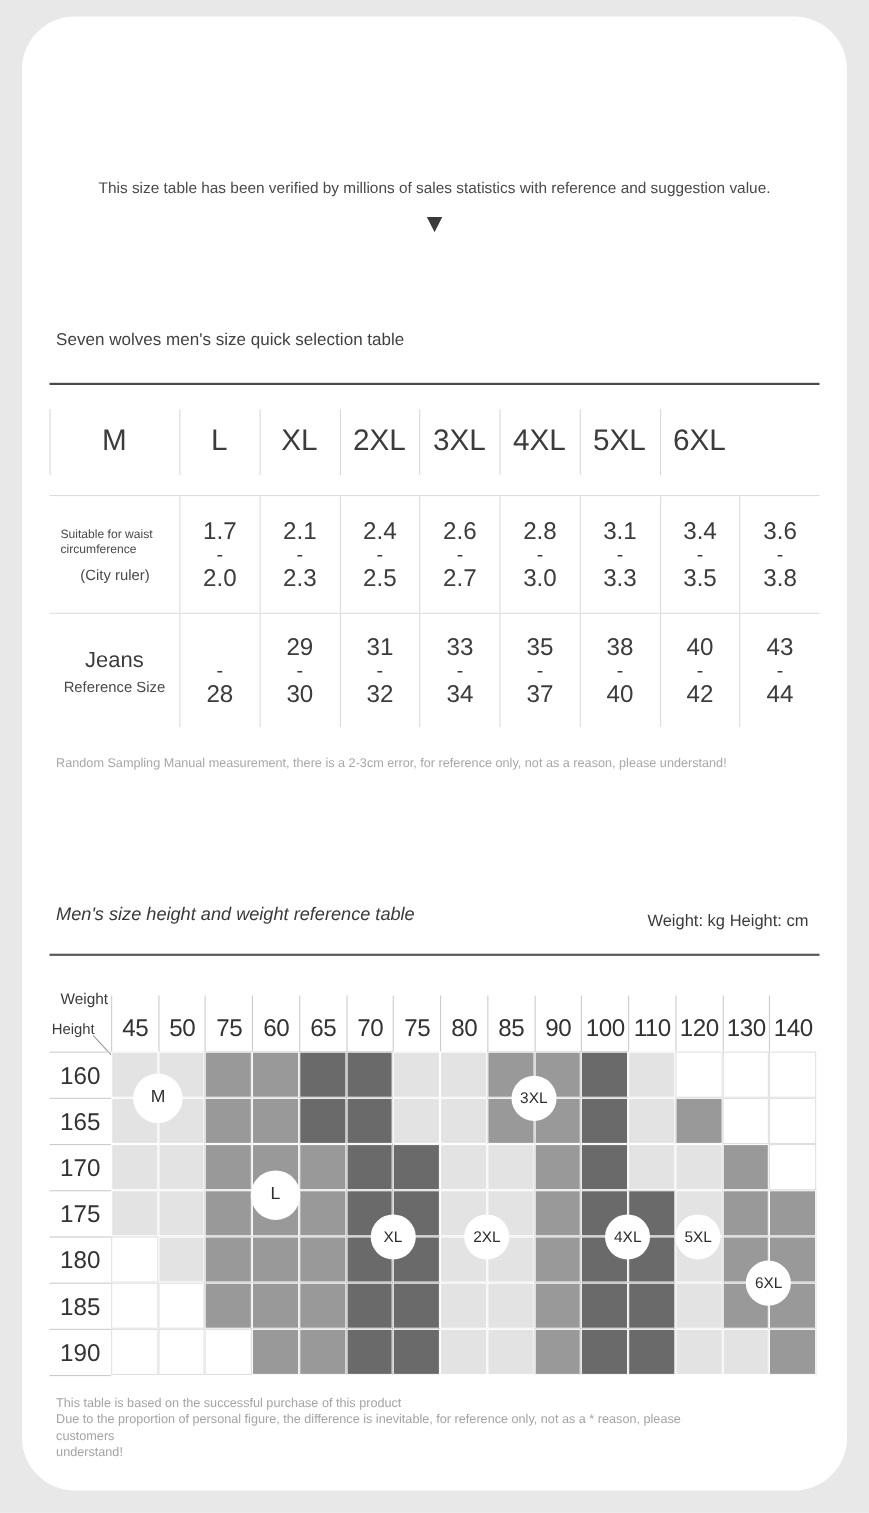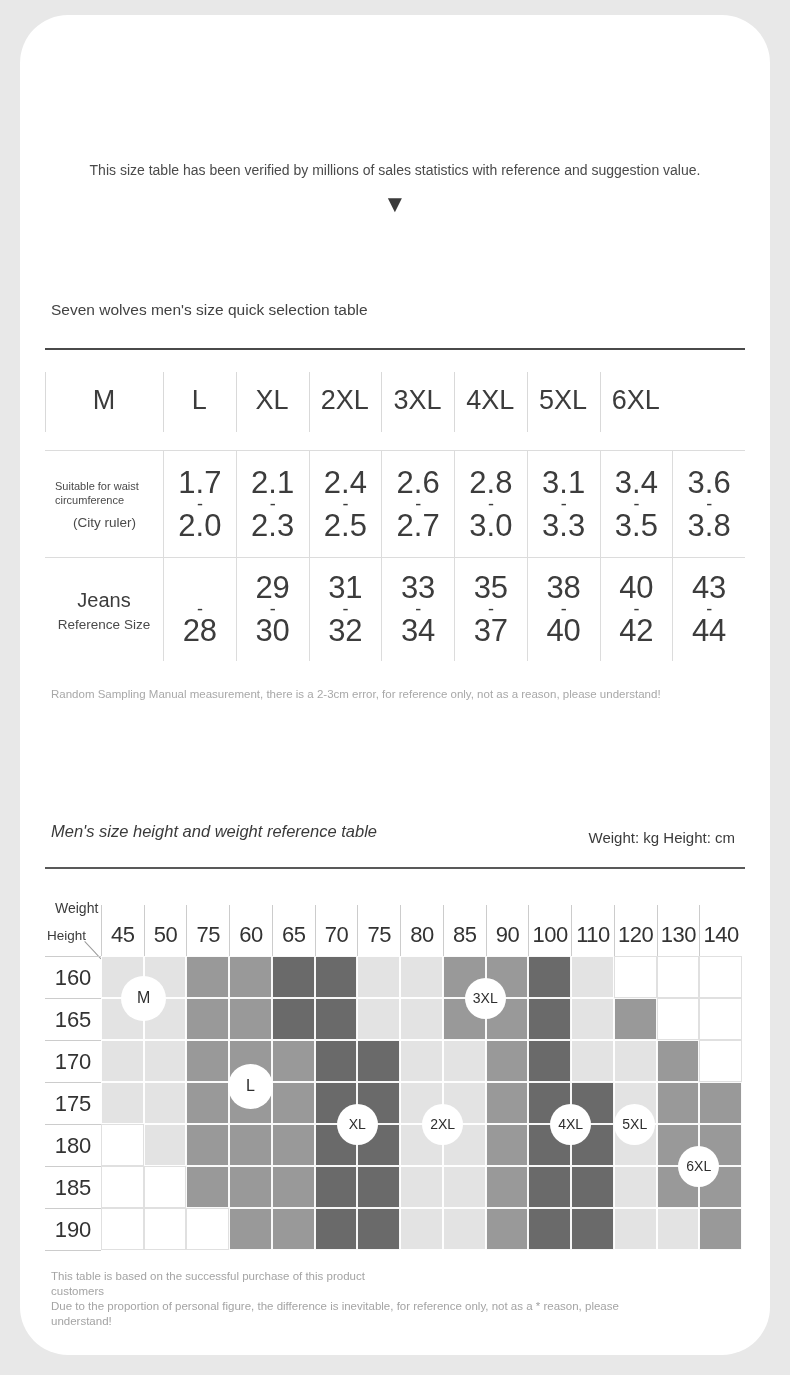--- a/index.html
+++ b/index.html
@@ -12,21 +12,21 @@
   .hr1{position:absolute;left:45px;top:348px;width:700px;height:2px;background:#4a4a4a;}
   .size-table{position:absolute;left:45px;top:350px;width:700px;}
   .st-row{display:grid;grid-template-columns:118px repeat(8,1fr);}
   .st-head{height:100px;}
   .st-waist{height:106px;border-top:1px solid #dcdcdc;}
   .st-jeans{height:103px;border-top:1px solid #dcdcdc;}
   .st-corner{display:flex;align-items:center;justify-content:center;font-size:24px;color:#3c3c3c;}
   .st-headcell{display:flex;align-items:center;justify-content:center;font-size:27px;color:#3c3c3c;
     background-image:linear-gradient(#d9d9d9,#d9d9d9);background-repeat:no-repeat;background-size:1px 60%;background-position:left 55%;}
   .st-valcell{border-left:1px solid #dcdcdc;display:flex;flex-direction:column;align-items:center;justify-content:center;color:#3c3c3c;}
-  .num{font-size:31px;line-height:30px;height:30px;}
+  .num{font-size:22px;line-height:30px;height:30px;}
   .dash{font-size:18px;line-height:13px;height:13px;}
   .st-label{display:flex;flex-direction:column;justify-content:center;color:#4a4a4a;}
   .waist-label{align-items:flex-start;padding-left:10px;}
   .lbl-small{font-size:11px;line-height:14px;}
   .lbl-city{font-size:13.5px;margin-top:8px;padding-left:18px;color:#4a4a4a;}
   .jeans-label{align-items:center;}
   .lbl-big{font-size:20px;line-height:26px;color:#3c3c3c;}
   .lbl-mid{font-size:13.5px;margin-top:4px;}
   .note1{position:absolute;left:51px;top:688px;font-size:11.5px;color:#a8a8a8;}
   .sec2{position:absolute;left:51px;top:822px;font-size:16.5px;color:#3a3a3a;font-style:italic;}
@@ -316,17 +316,17 @@
       <div class="badge" style="height: 45px; width: 45px; left: 227.95px; top: 1063.7px; font-size: 16px;">L</div>
       <div class="badge" style="height: 41px; width: 41px; left: 336.7px; top: 1103.5px; font-size: 14px;">XL</div>
       <div class="badge" style="height: 41px; width: 41px; left: 422.1px; top: 1103.5px; font-size: 14px;">2XL</div>
       <div class="badge" style="height: 41px; width: 41px; left: 550.2px; top: 1103.5px; font-size: 14px;">4XL</div>
       <div class="badge" style="height: 41px; width: 41px; left: 614.25px; top: 1103.5px; font-size: 14px;">5XL</div>
       <div class="badge" style="height: 41px; width: 41px; left: 678.3px; top: 1145.5px; font-size: 14px;">6XL</div>
     </div>
 
   <div id="footnotes">
       <div class="fn-line">This table is based on the successful purchase of this product</div>
+      <div class="fn-line">Due to the proportion of personal figure, the difference is inevitable, for reference only, not as a * reason, please</div>
       <div class="fn-line">customers</div>
-      <div class="fn-line">Due to the proportion of personal figure, the difference is inevitable, for reference only, not as a * reason, please</div>
       <div class="fn-line">understand!</div>
     </div>
 </div>
 
 </body></html>

